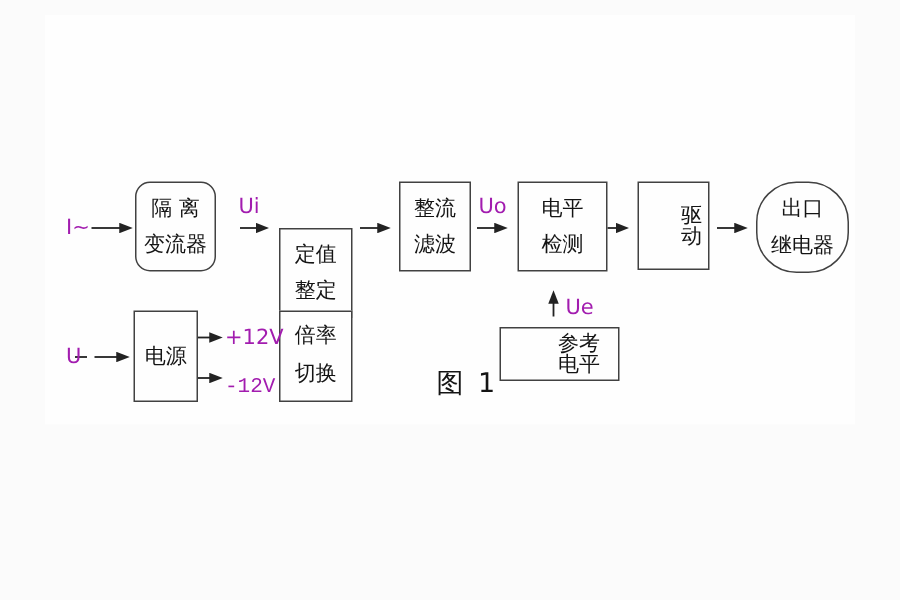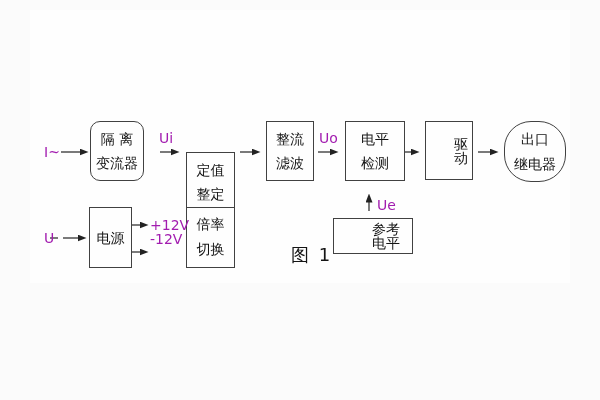--- a/index.html
+++ b/index.html
@@ -101,17 +101,17 @@
   <div class="box single" style="left:333px;top:218px;width:80px;height:36px;padding-left:38px;">
     <span>参考电平</span>
   </div>
 
   <div class="lbl" style="left:44px;top:145px;">I~</div>
   <div class="lbl" style="left:44px;top:231px;">U</div>
   <div class="lbl" style="left:159px;top:131px;">Ui</div>
   <div class="lbl" style="left:319px;top:131px;">Uo</div>
   <div class="lbl" style="left:377px;top:198px;">Ue</div>
   <div class="lbl" style="left:150px;top:218px;">+12V</div>
-  <div class="lbl" style="left:150px;top:232px;">-12V</div>
+  <div class="lbl" style="left:150px;top:251px;font-family:Liberation Mono, monospace;">-12V</div>
 
   <div class="caption">图 1</div>
 
 </div>
 
 </body></html>

